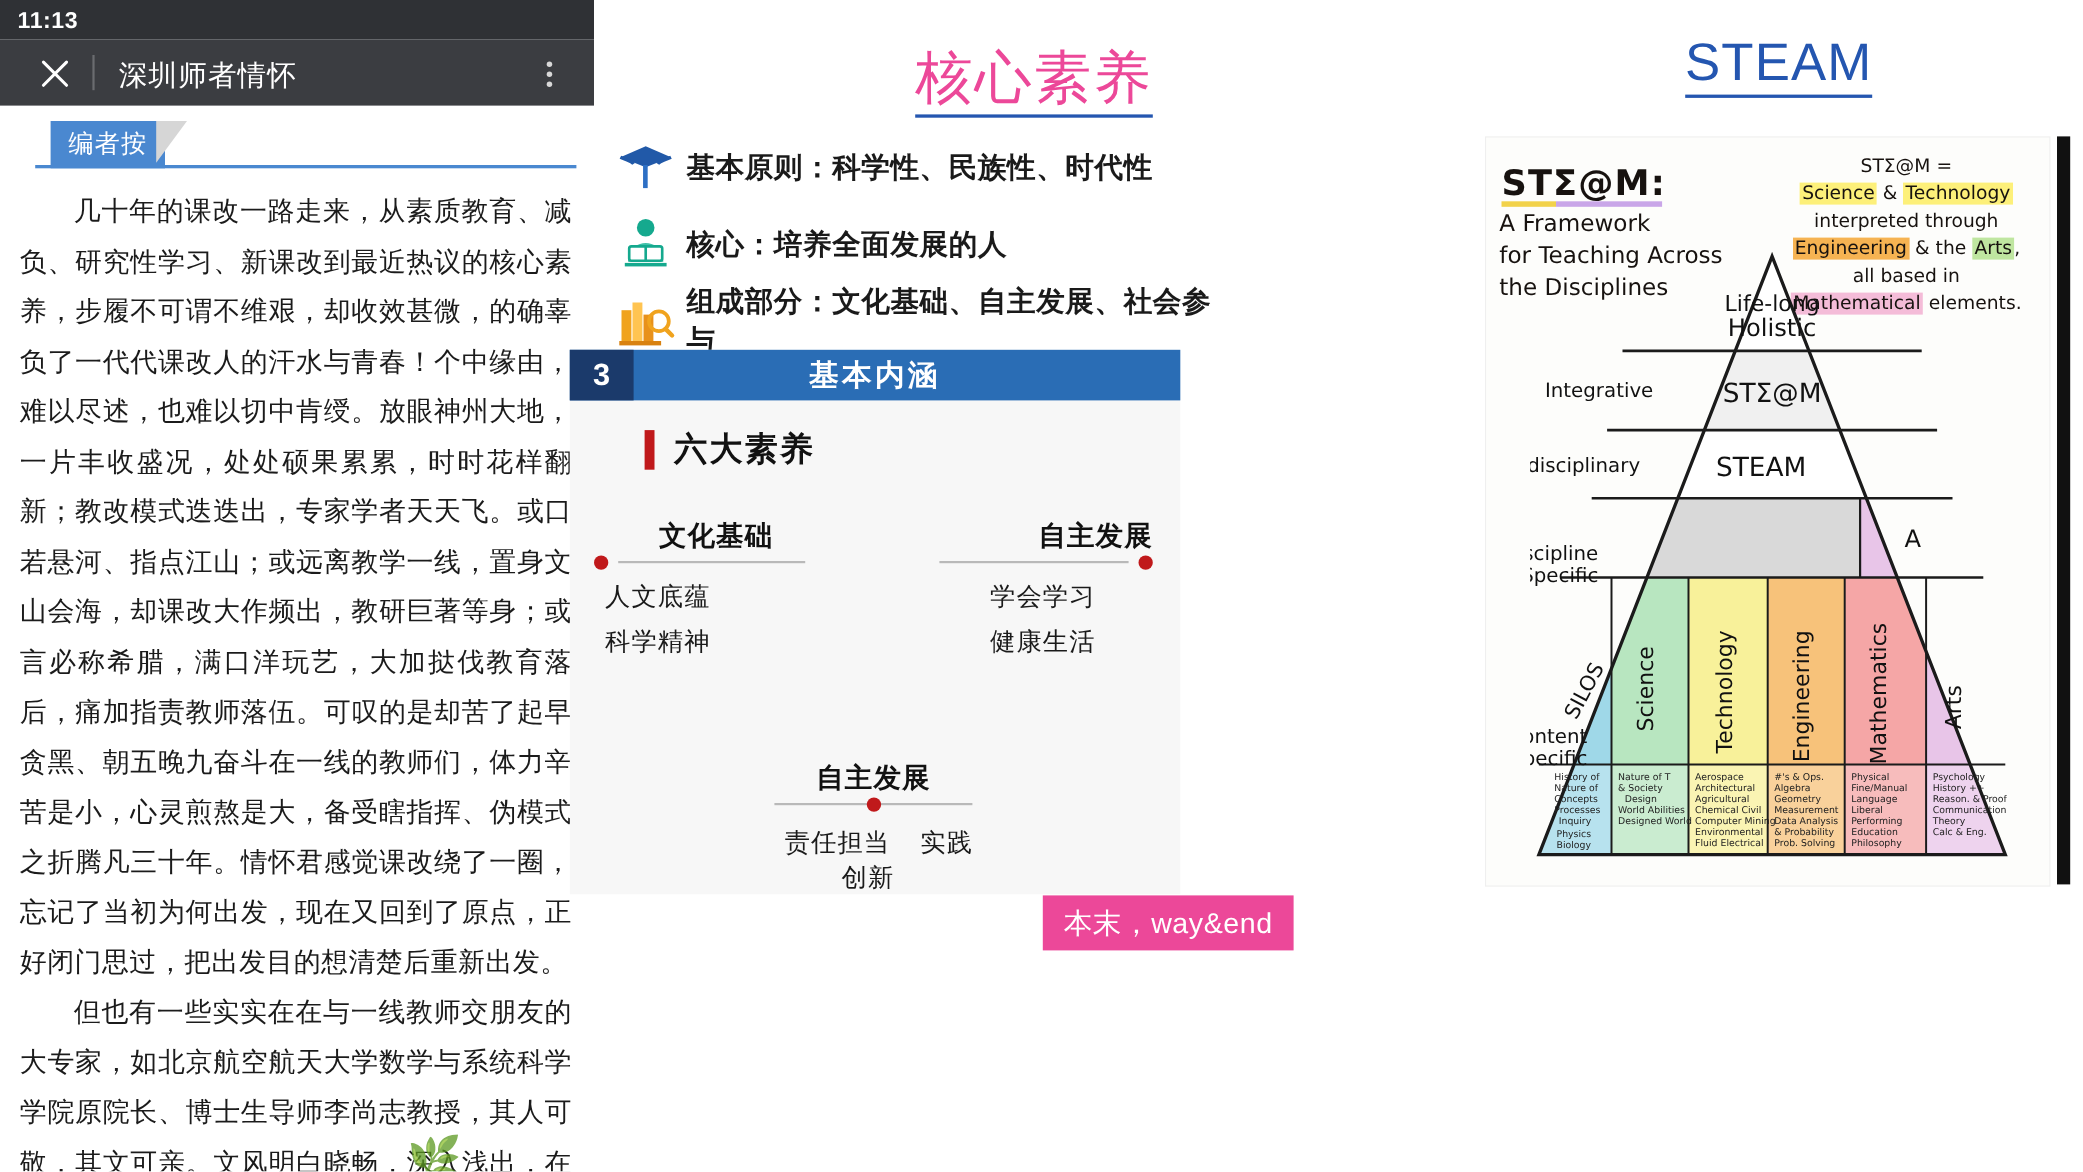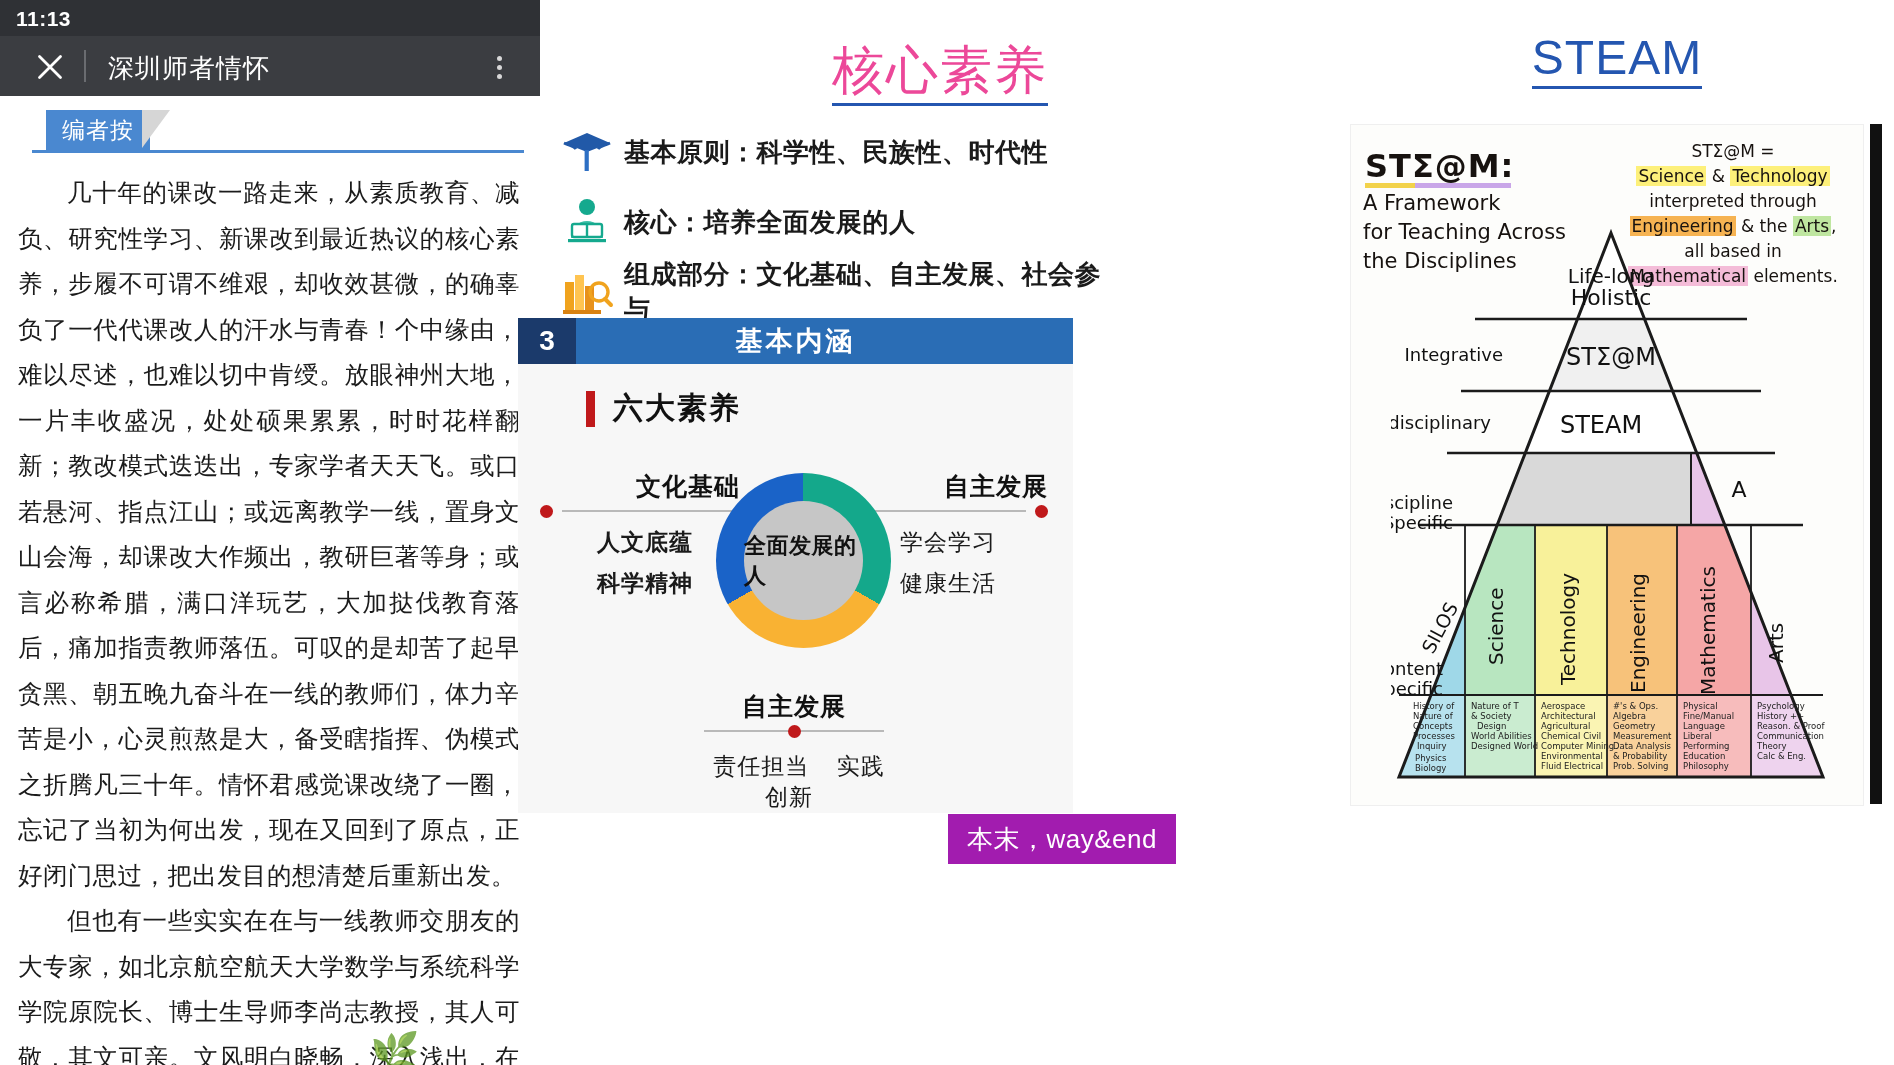--- a/index.html
+++ b/index.html
@@ -64,24 +64,24 @@
   #sixtitle .t{font-size:30px;font-weight:bold;color:#111;letter-spacing:2px;}
 
   .grp{position:absolute;width:200px;text-align:center;}
   .grp .ghead{font-size:25px;font-weight:bold;color:#111;letter-spacing:1px;}
   .grp .gline{position:relative;height:12px;margin-top:2px;}
   .grp .gline .ln{position:absolute;top:5px;height:2px;background:#b9b9b9;}
   .grp .gline .dot{position:absolute;top:0;width:13px;height:13px;border-radius:50%;background:#c0191b;}
   .grp .gi{font-size:23px;color:#1a1a1a;margin-top:10px;letter-spacing:1px;}
 
   #grp-culture{left:22px;top:152px;}
-  #grp-culture .ghead{text-align:right;padding-left:22px;}
+  #grp-culture .ghead{text-align:center;padding-left:22px;}
   #grp-culture .gline .ln{left:22px;right:8px;}
   #grp-culture .gline .dot{left:0;}
-  #grp-culture .gi{text-align:center;padding-left:10px;font-weight:bold;}
+  #grp-culture .gi{text-align:left;padding-left:10px;}
 
   #grp-self{left:330px;top:152px;}
   #grp-self .ghead{text-align:right;padding-left:6px;}
   #grp-self .gline .ln{left:6px;right:22px;}
   #grp-self .gline .dot{right:0;}
   #grp-self .gi{text-align:center;}
 
   #grp-social{left:176px;top:372px;}
   #grp-social .ghead{text-align:center;}
   #grp-social .gline .ln{left:10px;right:10px;}
@@ -266,25 +266,20 @@
         <div class="gline">
           <span class="ln"></span>
           <span class="dot"></span>
         </div>
         <div class="gi">
           <span>责任担当</span>
           <span>实践创新</span>
         </div>
       </div>
 
-      <div id="donut" style="background: conic-gradient(rgb(20, 168, 139) 0deg, rgb(20, 168, 139) 120deg, rgb(249, 178, 51) 120deg, rgb(249, 178, 51) 240deg, rgb(26, 99, 200) 240deg, rgb(26, 99, 200) 360deg);">
-        <div class="hole" style="background: rgb(198, 198, 198);">
-          <span>全面发展的人</span>
-        </div>
-      </div>
     </div>
   </div>
 
   <div id="right">
     <div id="steam-title">
       <span style="color: rgb(36, 86, 176); border-bottom-color: rgb(36, 86, 176);">STEAM</span>
     </div>
 
     <div id="steam-img">
 
@@ -409,17 +404,17 @@
           <text x="62" y="304">Specific</text>
           <text x="52" y="450">Content</text>
           <text x="52" y="470">Specific</text>
         </g>
       </svg>
     </div>
 
     <div id="rightbar"></div>
   </div>
 
-  <div id="caption" style="background: #a21caf;">
+  <div id="caption" style="background: #ec4899;">
     <span style="color: rgb(255, 255, 255);">本末，way&amp;end</span>
   </div>
 
 </div>
 
 </body></html>

